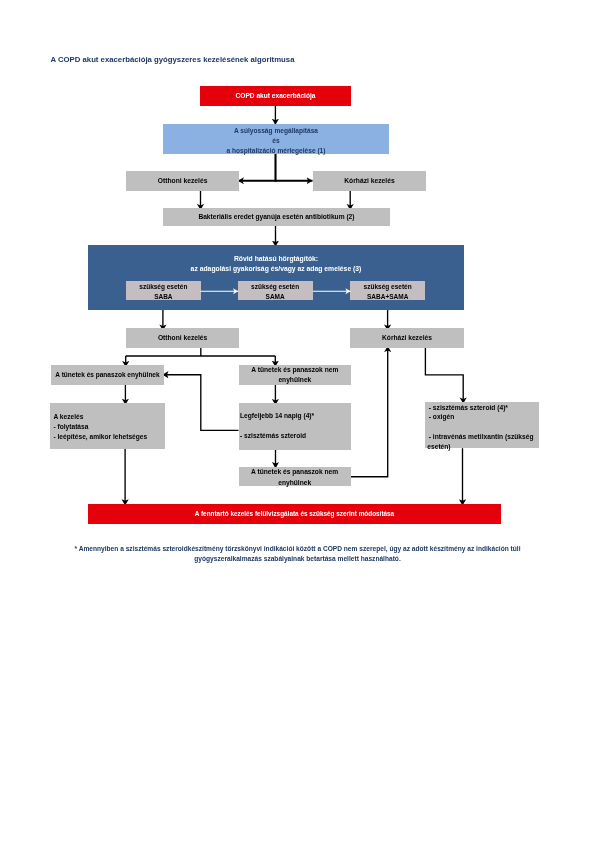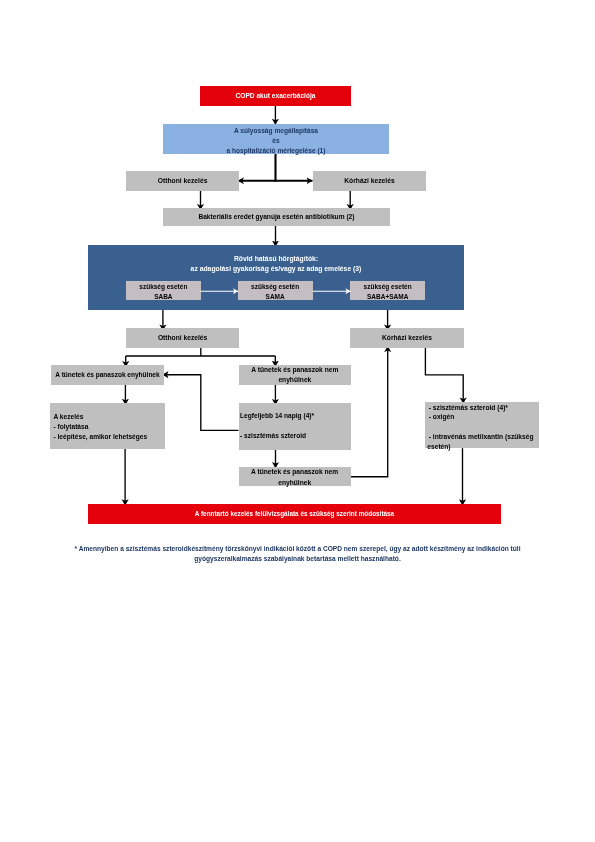--- a/index.html
+++ b/index.html
@@ -20,20 +20,21 @@
   .lbox > .t{white-space:nowrap;}
   svg.lines{position:absolute;left:0;top:0;width:595px;height:842px;overflow:visible;}
   .foot{position:absolute;text-align:center;font-weight:bold;color:#1F3864;}
   .foot .t{white-space:nowrap;display:block;}
 </style>
 </head>
 <body>
 
 <div id="page">
 
+  <div class="title">A COPD akut exacerbációja gyógyszeres kezelésének algoritmusa</div>
 
   <svg class="lines">
     <defs>
       <marker id="ah" markerWidth="9" markerHeight="9" refX="6.1" refY="3.6" orient="auto" markerUnits="userSpaceOnUse">
         <path d="M0,0 L6.1,3.6 L0,7.2 L1.5,3.6 Z" fill="#000"></path>
       </marker>
       <marker id="ahb" markerWidth="9" markerHeight="9" refX="5.9" refY="3.45" orient="auto" markerUnits="userSpaceOnUse">
         <path d="M0,0 L5.9,3.45 L0,6.9 L1.5,3.45 Z" fill="#000"></path>
       </marker>
     </defs>

